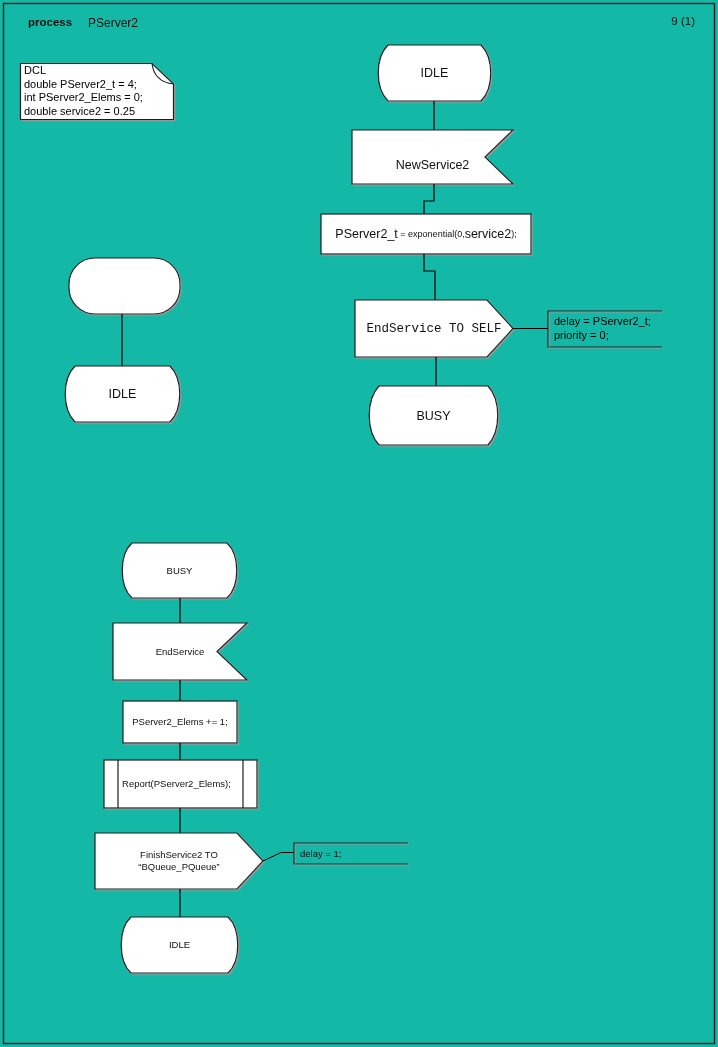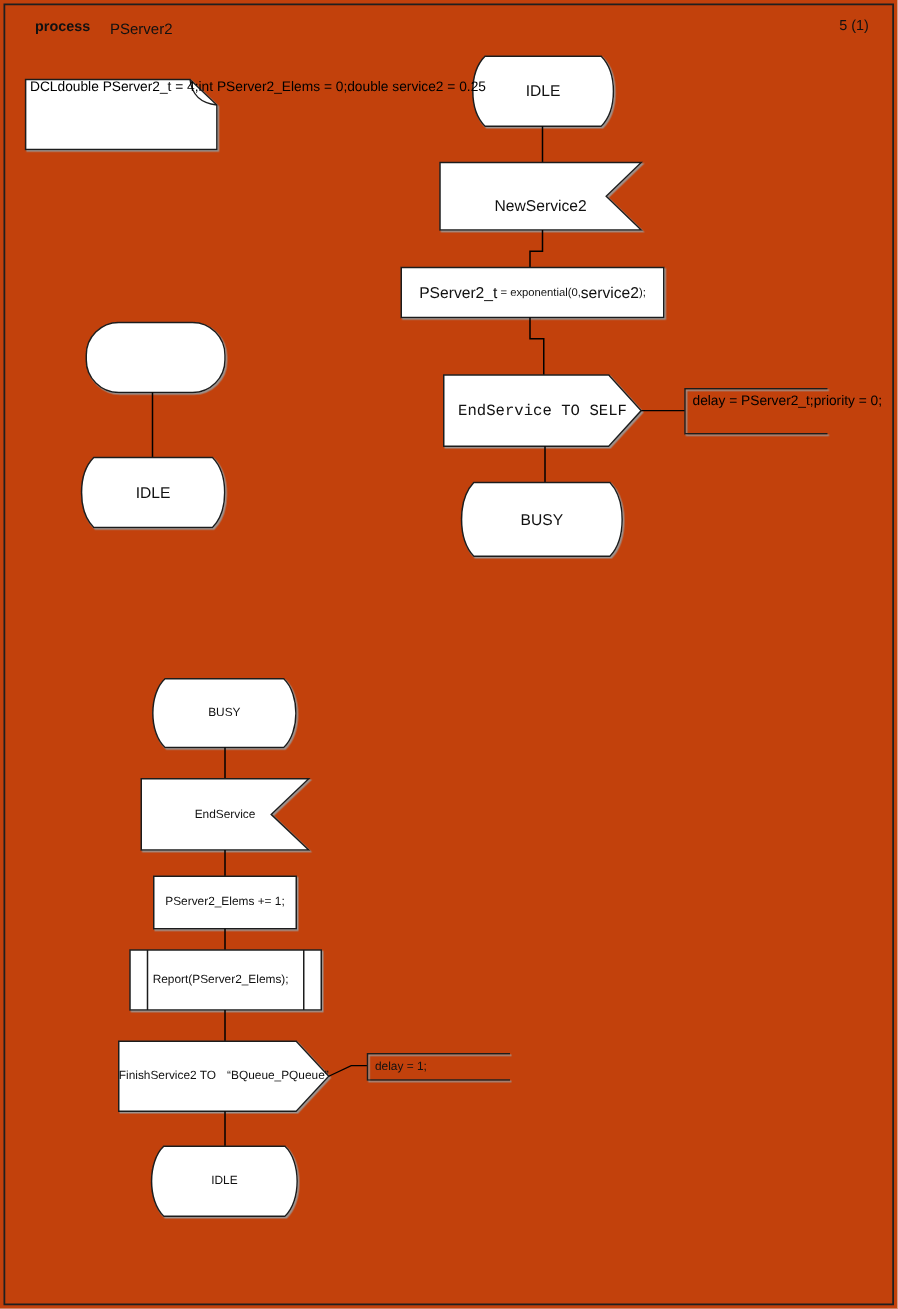--- a/index.html
+++ b/index.html
@@ -1,19 +1,19 @@
 <!DOCTYPE html>
 <html><head>
 <meta charset="utf-8">
 <style>
   html,body{margin:0;padding:0;background:#e8e8e8;}
   #canvas{
     position:relative;
     width:718px;height:1047px;
-    background:#c2410c;
+    background:#14b8a6;
     font-family:"Liberation Sans", sans-serif;
     color:#000;
     overflow:hidden;
   }
   #shapes{position:absolute;left:0;top:0;}
   .lbl{
     position:absolute;
     display:flex;align-items:center;justify-content:center;
     text-align:center;
     color:#111;
@@ -23,21 +23,21 @@
   .lbl.left{justify-content:flex-start;text-align:right;}
   .hdr-kind{font-weight:bold;font-size:11.5px;}
   .hdr-name{font-size:12px;}
   .hdr-page{font-size:11.5px;}
   .dcl{font-size:11px;line-height:13.5px;}
   .big{font-size:12.5px;}
   .mid{font-size:11px;line-height:14px;}
   .sml{font-size:9.5px;line-height:12px;}
   .task-big{font-size:12.5px;}
   .task-sml{font-size:9px;}
-  .stack{display:flex;flex-direction:row;align-items:center;justify-content:space-between;}
+  .stack{display:flex;flex-direction:column;align-items:center;justify-content:center;}
   .stack.left-align{align-items:flex-start;}
 </style>
 </head>
 <body>
 
 <div id="canvas">
 
   <svg id="shapes" width="718" height="1047" viewBox="0 0 718 1047">
     <defs>
       <filter id="sh" x="-10%" y="-10%" width="130%" height="130%">
@@ -91,21 +91,21 @@
     <path d="M180,808 V833" fill="none" stroke="#000" stroke-width="1.2"></path>
     <path d="M95,833 H237 L263,861 L237,889 H95 Z" fill="#fff" stroke="#1f1f1f" stroke-width="1.2" filter="url(#sh)"></path>
     <path d="M263,861 L281,852.5 H294" fill="none" stroke="#000" stroke-width="1"></path>
     <path d="M408,843 H294 V864 H408" fill="none" stroke="#1f1f1f" stroke-width="1.2" filter="url(#sh)"></path>
     <path d="M180,889 V917" fill="none" stroke="#000" stroke-width="1.2"></path>
     <path d="M131,917 L228,917 C241,929 241,961 228,973 L131,973 C118,961 118,929 131,917 Z" fill="#fff" stroke="#1f1f1f" stroke-width="1.2" filter="url(#sh)"></path>
   </svg>
 
   <div class="lbl hdr-kind" style="left:28px;top:14px;height:16px;">process</div>
   <div class="lbl hdr-name" style="left:88px;top:15px;height:16px;">PServer2</div>
-  <div class="lbl hdr-page" style="right:23px;top:13px;height:16px;">5 (1)</div>
+  <div class="lbl hdr-page" style="right:23px;top:13px;height:16px;">9 (1)</div>
 
   <div class="stack left-align dcl" style="position:absolute;left:24px;top:64px;">
     <div>DCL</div>
     <div>double PServer2_t = 4;</div>
     <div>int PServer2_Elems = 0;</div>
     <div>double service2 = 0.25</div>
   </div>
 
   <div class="lbl big" style="left:378px;top:45px;width:113px;height:56px;">IDLE</div>
   <div class="lbl big" style="left:352px;top:130px;width:161px;height:70px;">NewService2</div>

